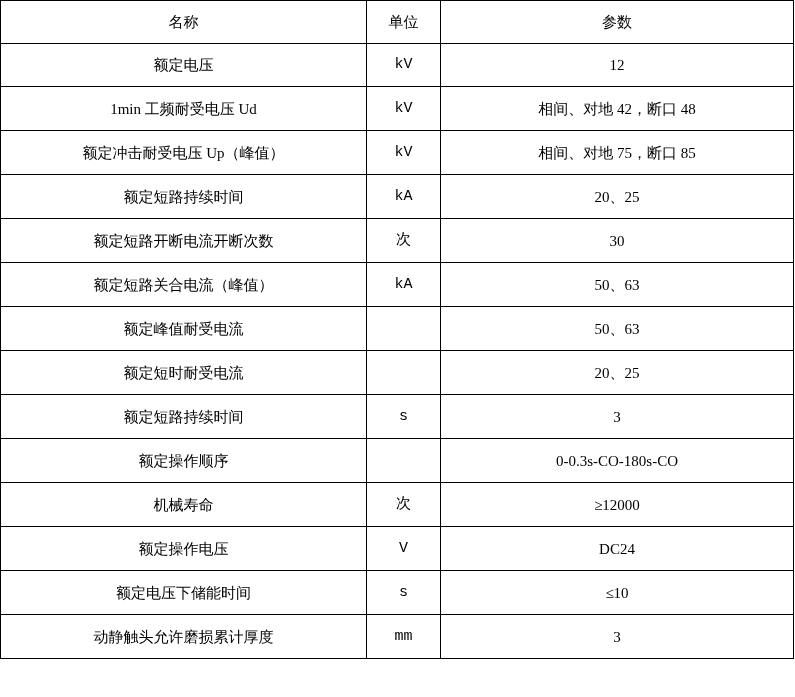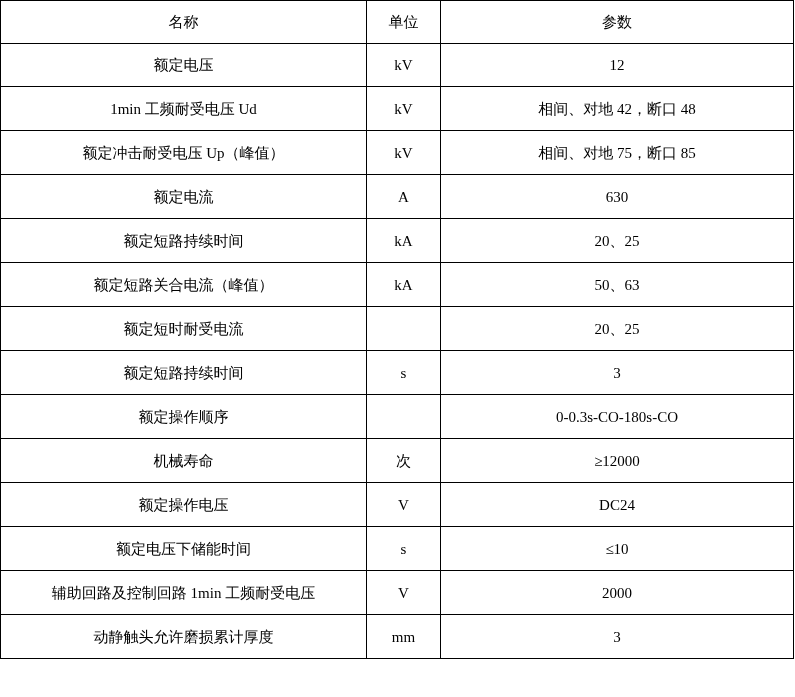--- a/index.html
+++ b/index.html
@@ -43,21 +43,21 @@
 
   thead td {
     height: 38px;
     font-size: 15.5px;
   }
   tbody td {
     height: 44px;
   }
   tbody tr:first-child td { height: 40px; }
   .name-cell { font-size: 15px; }
-  .unit-cell { font-size: 15px; font-family: Liberation Serif, serif; margin-top: 33px; }
+  .unit-cell { font-size: 15px; font-family: Liberation Mono, monospace; margin-top: 33px; }
   .param-cell { font-size: 15px; }
 </style>
 </head>
 <body>
 
 <div class="sheet">
   <table class="spec-table">
     <colgroup>
       <col class="c-name">
       <col class="c-unit">
@@ -80,32 +80,37 @@
         <td class="name-cell">1min 工频耐受电压 Ud</td>
         <td class="unit-cell">kV</td>
         <td class="param-cell">相间、对地 42，断口 48</td>
       </tr>
       <tr>
         <td class="name-cell">额定冲击耐受电压 Up（峰值）</td>
         <td class="unit-cell">kV</td>
         <td class="param-cell">相间、对地 75，断口 85</td>
       </tr>
       <tr>
-        <td class="name-cell">额定电流</td>
-        <td class="unit-cell">A</td>
-        <td class="param-cell">630</td>
-      </tr>
-      <tr>
         <td class="name-cell">额定短路持续时间</td>
         <td class="unit-cell">kA</td>
         <td class="param-cell">20、25</td>
       </tr>
       <tr>
+        <td class="name-cell">额定短路开断电流开断次数</td>
+        <td class="unit-cell">次</td>
+        <td class="param-cell">30</td>
+      </tr>
+      <tr>
         <td class="name-cell">额定短路关合电流（峰值）</td>
         <td class="unit-cell">kA</td>
+        <td class="param-cell">50、63</td>
+      </tr>
+      <tr>
+        <td class="name-cell">额定峰值耐受电流</td>
+        <td class="unit-cell"></td>
         <td class="param-cell">50、63</td>
       </tr>
       <tr>
         <td class="name-cell">额定短时耐受电流</td>
         <td class="unit-cell"></td>
         <td class="param-cell">20、25</td>
       </tr>
       <tr>
         <td class="name-cell">额定短路持续时间</td>
         <td class="unit-cell">s</td>
@@ -125,24 +130,19 @@
         <td class="name-cell">额定操作电压</td>
         <td class="unit-cell">V</td>
         <td class="param-cell">DC24</td>
       </tr>
       <tr>
         <td class="name-cell">额定电压下储能时间</td>
         <td class="unit-cell">s</td>
         <td class="param-cell">≤10</td>
       </tr>
       <tr>
-        <td class="name-cell">辅助回路及控制回路 1min 工频耐受电压</td>
-        <td class="unit-cell">V</td>
-        <td class="param-cell">2000</td>
-      </tr>
-      <tr>
         <td class="name-cell">动静触头允许磨损累计厚度</td>
         <td class="unit-cell">mm</td>
         <td class="param-cell">3</td>
       </tr>
     </tbody>
   </table>
 </div>
 
 </body></html>

